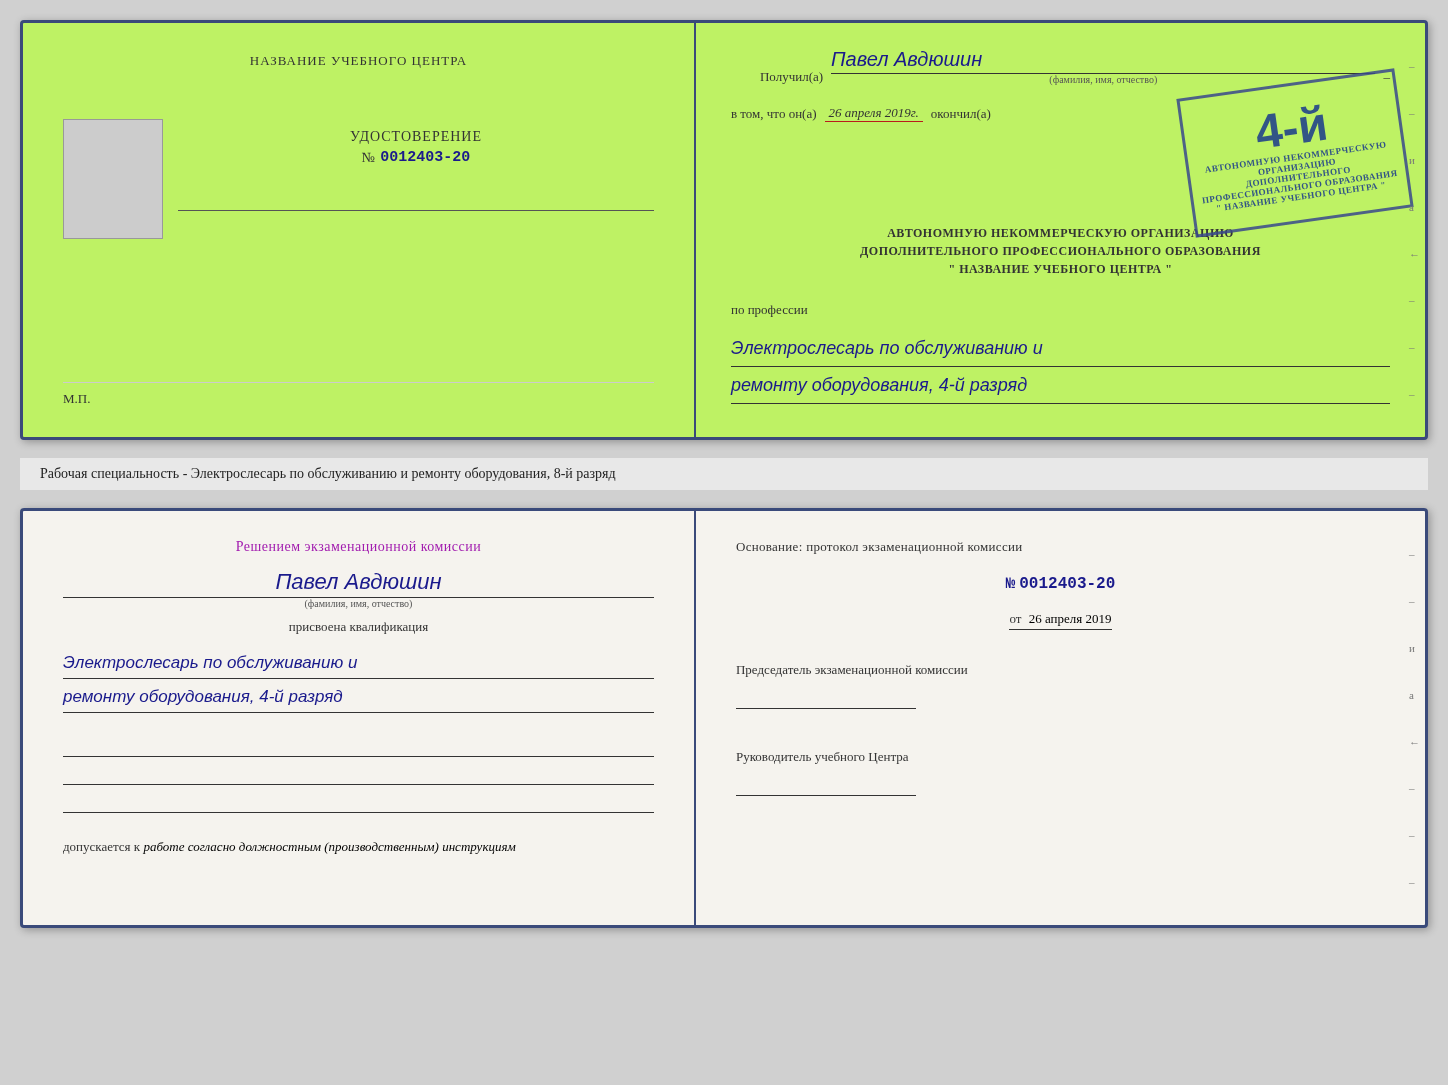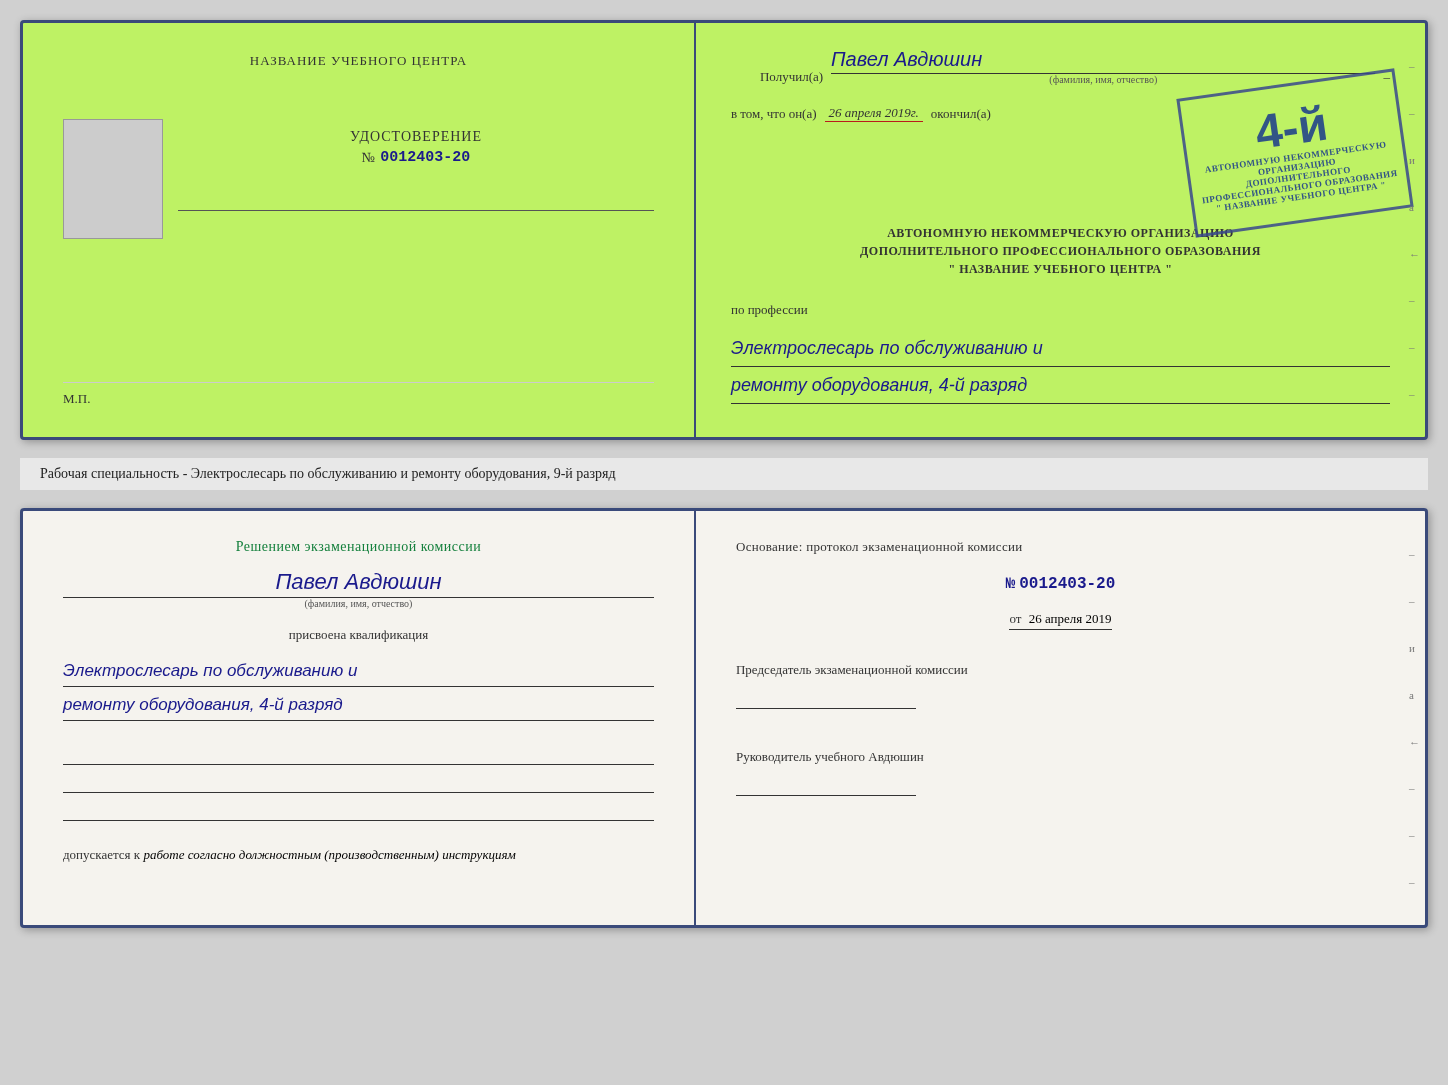--- a/index.html
+++ b/index.html
@@ -244,21 +244,21 @@
     .bottom-right {
       width: 52%;
       padding: 28px 40px;
       display: flex;
       flex-direction: column;
       gap: 14px;
     }
 
     .decision-title {
       font-size: 14px;
-      color: #15803d;
+      color: #a21caf;
       text-align: center;
       letter-spacing: 0.5px;
     }
 
     .person-name-large {
       font-family: 'Segoe UI', Arial, sans-serif;
       font-size: 22px;
       color: #1a1a8c;
       font-style: italic;
       border-bottom: 1px solid #333;
@@ -427,33 +427,33 @@
         <span style="font-size:11px; color:#777;">и</span>
         <span style="font-size:11px; color:#777;">а</span>
         <span style="font-size:11px; color:#777;">←</span>
         <span style="font-size:11px; color:#777;">–</span>
         <span style="font-size:11px; color:#777;">–</span>
         <span style="font-size:11px; color:#777;">–</span>
       </div>
     </div>
   </div>
 
-  <div class="middle-text">Рабочая специальность - Электрослесарь по обслуживанию и ремонту оборудования, 9-й разряд</div>
+  <div class="middle-text">Рабочая специальность - Электрослесарь по обслуживанию и ремонту оборудования, 8-й разряд</div>
 
   <div class="document-bottom">
 
     <div class="bottom-left">
       <div class="decision-title">Решением экзаменационной комиссии</div>
 
       <div style="text-align:center; margin-top:4px;">
         <div class="person-name-large">Павел Авдюшин</div>
         <div class="small-hint">(фамилия, имя, отчество)</div>
       </div>
 
-      <div class="prisvoena-label" style="margin-top:8px;">присвоена квалификация</div>
+      <div class="prisvoena-label" style="margin-top:0;">присвоена квалификация</div>
 
       <div style="margin-top:4px;">
         <div class="qualification-text">Электрослесарь по обслуживанию и</div>
         <div class="qualification-text" style="margin-top:4px;">ремонту оборудования, 4-й разряд</div>
       </div>
 
       <div class="signature-lines" style="margin-top:12px;">
         <div class="sig-line"></div>
         <div class="sig-line"></div>
         <div class="sig-line"></div>
@@ -479,21 +479,21 @@
           <span style="font-size:13px; color:#000; padding-left:4px;">26 апреля 2019</span>
         </span>
       </div>
 
       <div class="chairman-block" style="margin-top:16px;">
         <div>Председатель экзаменационной комиссии</div>
         <div class="sig-short-line"></div>
       </div>
 
       <div class="rukovoditel-block" style="margin-top:24px;">
-        <div>Руководитель учебного Авдюшин</div>
+        <div>Руководитель учебного Центра</div>
         <div class="sig-short-line"></div>
       </div>
 
       <div style="position:absolute; right:5px; top:0; height:100%; display:flex; flex-direction:column; justify-content:space-around; padding:20px 0;">
         <span style="font-size:11px; color:#777;">–</span>
         <span style="font-size:11px; color:#777;">–</span>
         <span style="font-size:11px; color:#777;">и</span>
         <span style="font-size:11px; color:#777;">а</span>
         <span style="font-size:11px; color:#777;">←</span>
         <span style="font-size:11px; color:#777;">–</span>

